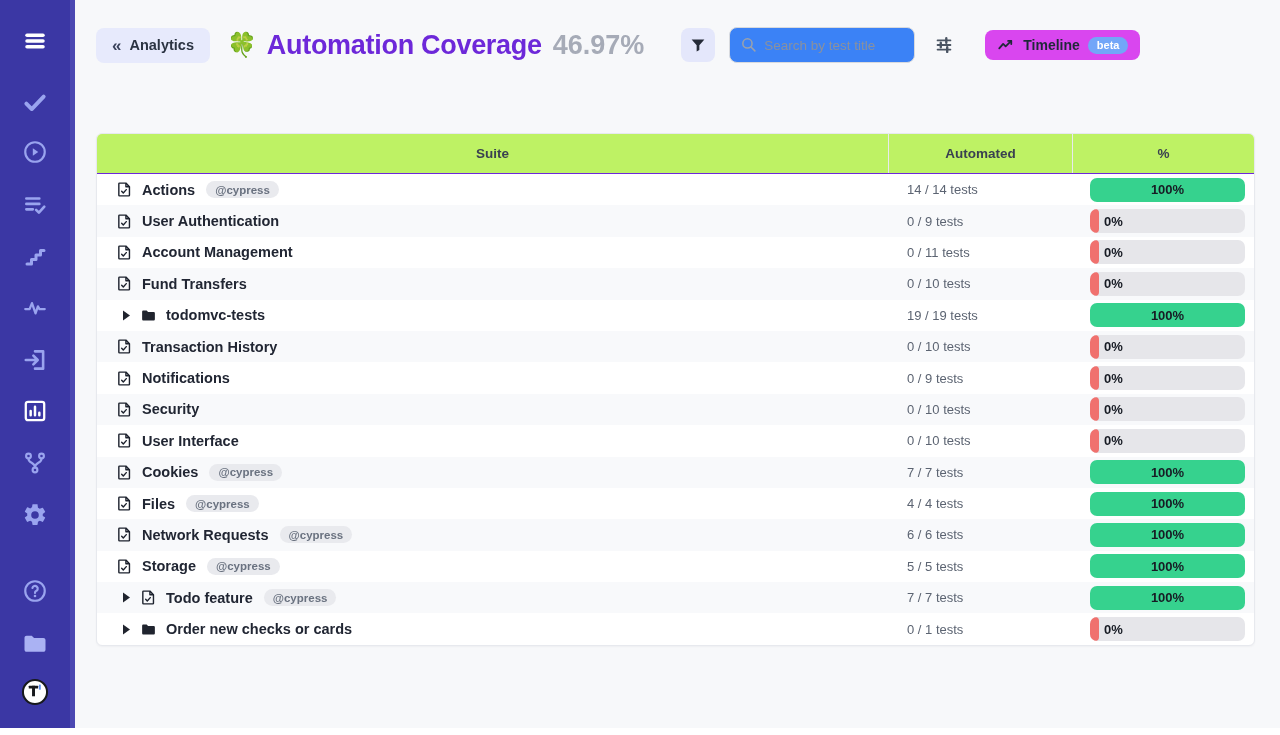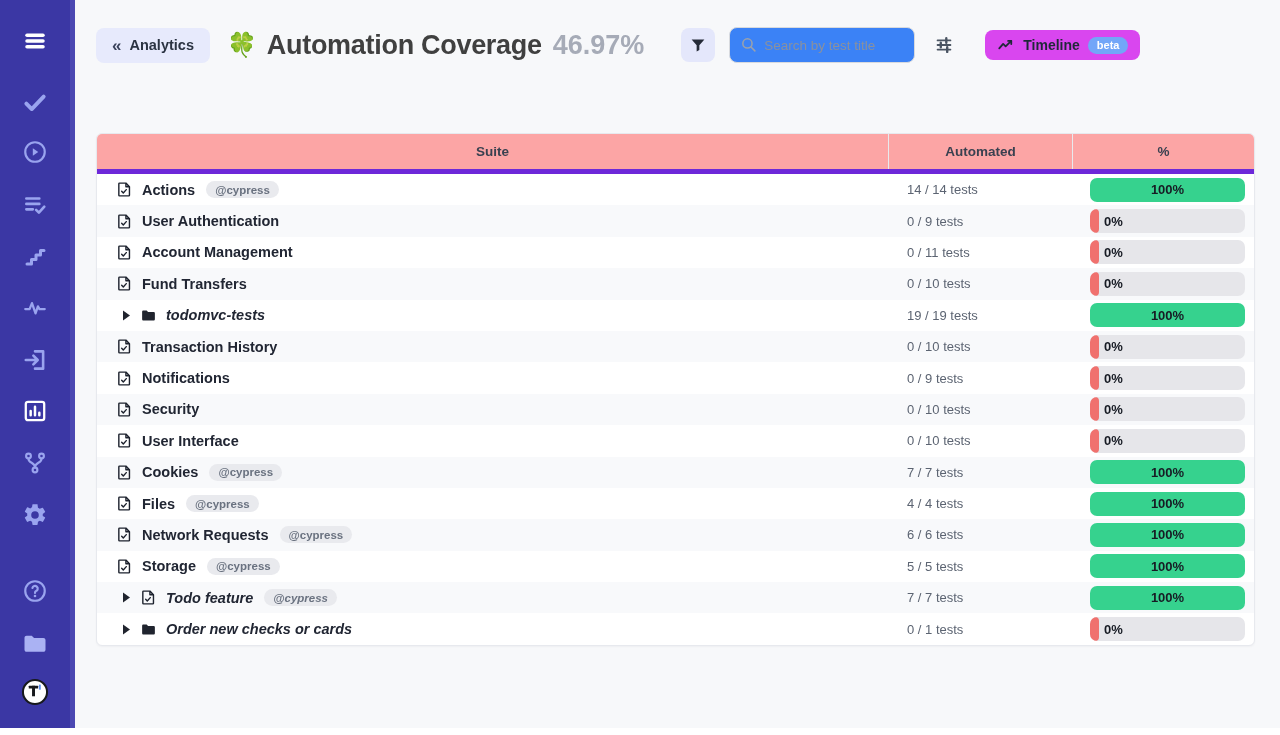--- a/index.html
+++ b/index.html
@@ -17,52 +17,52 @@
   
   .main { position:absolute; left:75px; top:0; right:0; bottom:7px; background:#f7f8fa; }
 
   .topbar { position:absolute; left:21px; top:26px; right:25px; height:38px;
     display:flex; align-items:center; }
   .back-btn { display:flex; align-items:center; gap:8px; height:35px; padding:0 16px;
     background:#e7eafc; border:none; border-radius:8px; cursor:pointer;
     font-family:inherit; font-size:14.5px; font-weight:600; color:#2b3342; }
   .back-chevrons { font-size:17px; color:#39415a; line-height:1; }
   .clover { font-size:24px; margin-left:17px; }
-  .page-title { font-size:27px; font-weight:800; color:#404040; margin-left:10px; letter-spacing:-.3px; }
+  .page-title { font-size:27px; font-weight:800; color:#6d28d9; margin-left:10px; letter-spacing:-.3px; }
   .page-percent { font-size:27px; font-weight:700; color:#a6abb7; margin-left:11px; }
   .filter-btn { width:34px; height:34px; margin-left:37px; background:#e4e7fb; border:none;
     border-radius:8px; display:flex; align-items:center; justify-content:center; cursor:pointer; }
   .search-wrap { position:relative; margin-left:14px; }
   .search-input { width:186px; height:36px; border:1px solid #d8dade; border-radius:8px;
     background:#3b82f6; padding:0 10px 0 34px; font-family:inherit; font-size:13.5px; color:#333; outline:none; }
   .search-input::placeholder { color:#8a919e; }
   .search-icon { position:absolute; left:11px; top:9px; }
   .sliders-btn { margin-left:16px; background:none; border:none; cursor:pointer;
     width:26px; height:26px; display:flex; align-items:center; justify-content:center; }
   .timeline-btn { margin-left:28px; height:30px; padding:0 12px; background:#d946ef; border:none;
     border-radius:8px; display:flex; align-items:center; gap:8px; cursor:pointer;
     font-family:inherit; font-size:14px; font-weight:700; color:#1f2838; }
   .beta-badge { background:#72a6f8; color:#fff; font-size:11px; font-weight:600;
     padding:2.5px 9px; border-radius:10px; }
 
   
   .card { position:absolute; left:21px; top:133px; width:1159px;
     background:#fff; border:1px solid #e7e9ee; border-radius:6px; overflow:hidden;
     box-shadow:0 1px 2px rgba(20,24,40,.04); }
-  .thead { display:flex; height:40px; background:#fca5a5; border-bottom:5px solid #6d28d9; }
+  .thead { display:flex; height:40px; background:#bef264; border-bottom:1px solid #6d28d9; }
   .th { display:flex; align-items:center; justify-content:center;
     font-size:13.5px; font-weight:700; color:#3a4150; }
   .th-suite { width:792px; border-right:1px solid #e8eaee; }
   .th-automated { width:184px; border-right:1px solid #e8eaee; }
   .th-percent { flex:1; }
 
   .trow { display:flex; height:31.4px; align-items:center; cursor:pointer; }
   .trow.striped { background:#f8f9fb; }
   .cell-suite { width:792px; display:flex; align-items:center; padding-left:19px; overflow:hidden; }
-  .trow.expandable .cell-suite { padding-left:25px;font-style:italic; }
+  .trow.expandable .cell-suite { padding-left:25px; }
   .caret { display:flex; align-items:center; margin-right:9px; }
   .icon-file, .icon-folder { display:flex; align-items:center; margin-right:9px; }
   .row-title { font-size:14.5px; font-weight:700; color:#212633; white-space:nowrap; }
   .trow.expandable .row-title { font-weight:700; }
   .tag { margin-left:11px; background:#e9eaee; color:#6a7280; font-size:11.5px; font-weight:600;
     padding:2.5px 9px; border-radius:10px; white-space:nowrap; }
   .cell-automated { width:184px; padding-left:18px; font-size:13px; color:#5c6472; white-space:nowrap; }
   .cell-percent { flex:1; padding:0 9px 0 17px;text-align:center; }
   .bar { position:relative; height:24px; border-radius:7px; overflow:hidden;
     display:flex; align-items:center; }

